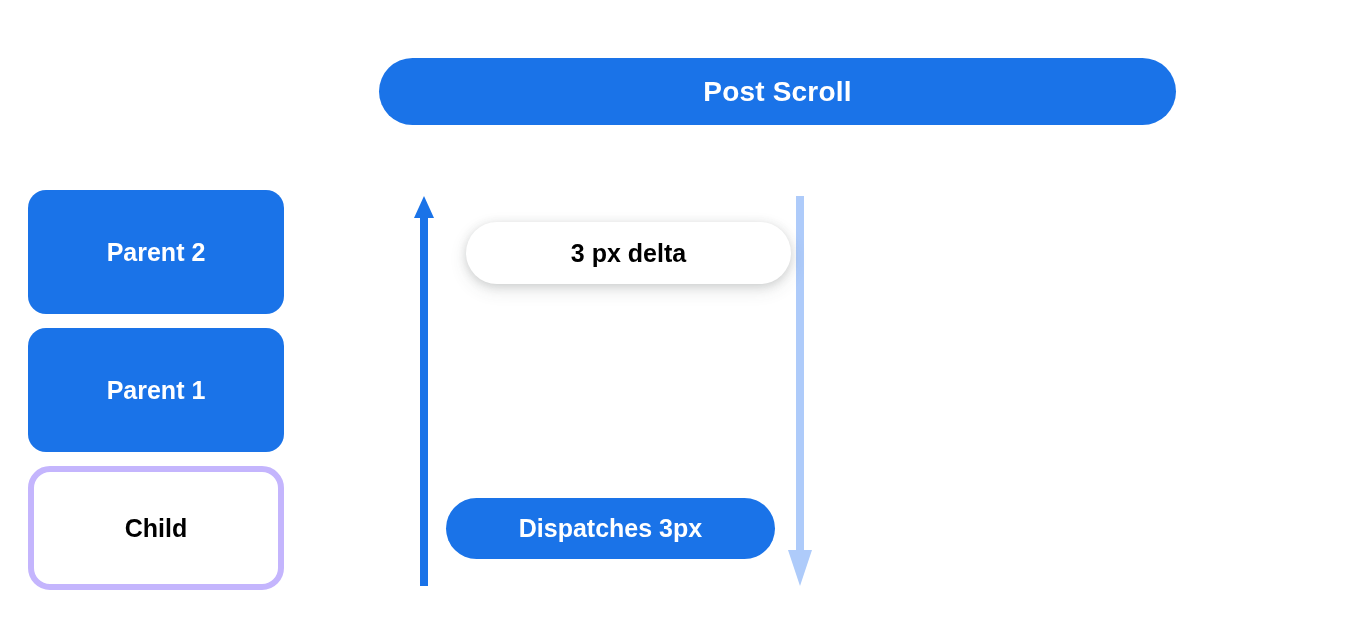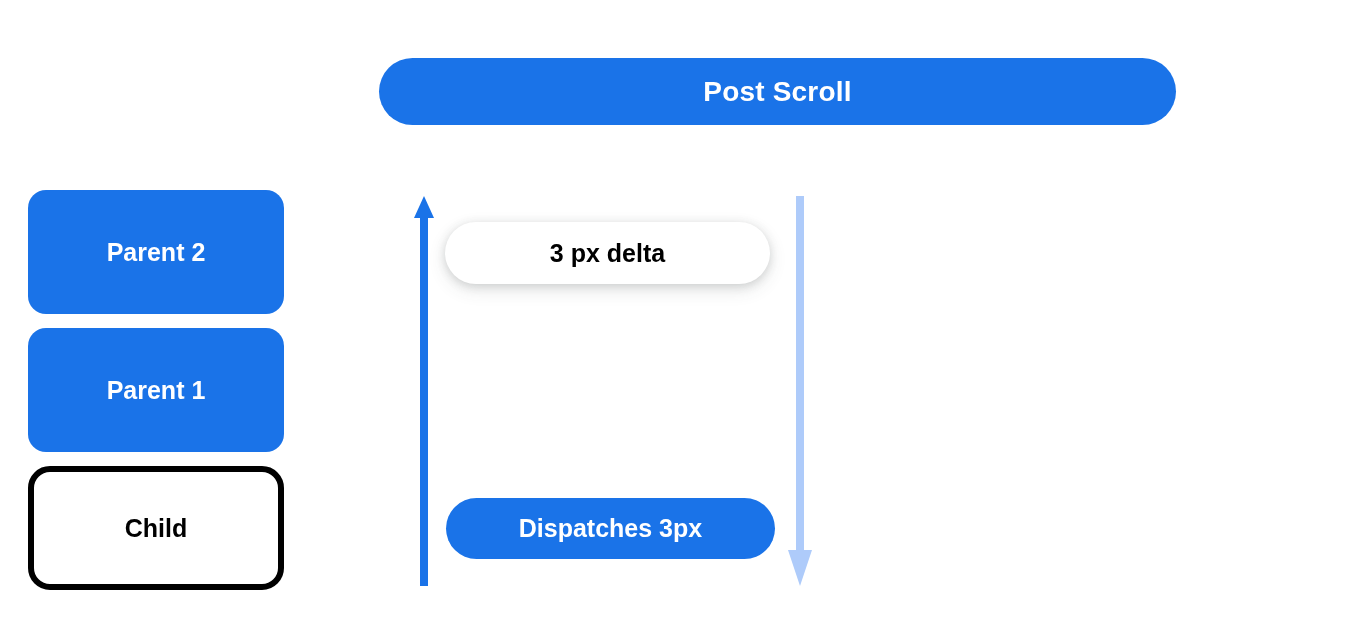--- a/index.html
+++ b/index.html
@@ -59,21 +59,21 @@
     font-weight: bold;
   }
   .stack-box.filled {
     background: #1a73e8;
     color: #ffffff;
     border: none;
   }
   .stack-box.outlined {
     background: #ffffff;
     color: #000000;
-    border: 6px solid #000000;
+    border: 6px solid #c4b5fd;
     border-radius: 22px;
   }
   .stack-gap {
     height: 14px;
   }
 
   
   .arrow {
     position: absolute;
   }
@@ -90,21 +90,21 @@
   .pill {
     position: absolute;
     box-sizing: border-box;
     display: flex;
     align-items: center;
     justify-content: center;
     font-size: 25px;
     font-weight: bold;
   }
   .pill-delta {
-    left: 445px;
+    left: 466px;
     top: 222px;
     width: 325px;
     height: 62px;
     border-radius: 31px;
     background: #ffffff;
     color: #000000;
     box-shadow: 0 2px 10px rgba(60, 64, 67, 0.18),
                 0 6px 18px rgba(60, 64, 67, 0.12);
   }
   .pill-dispatch {

